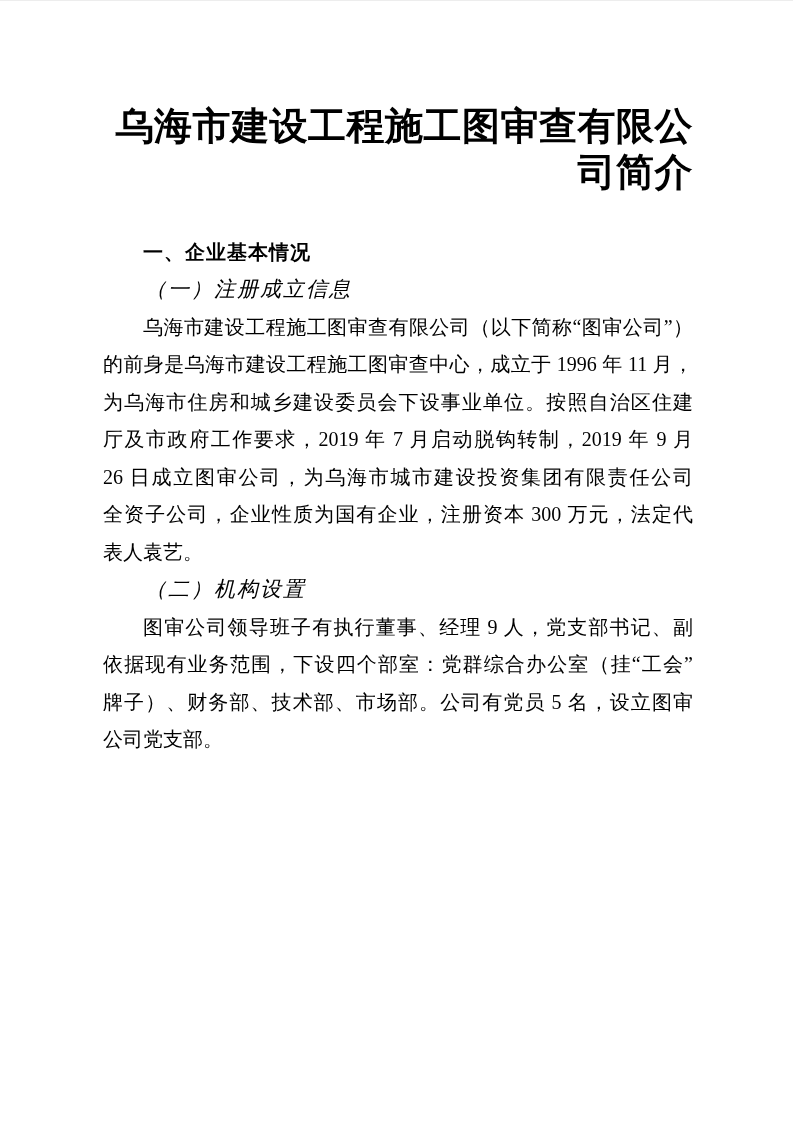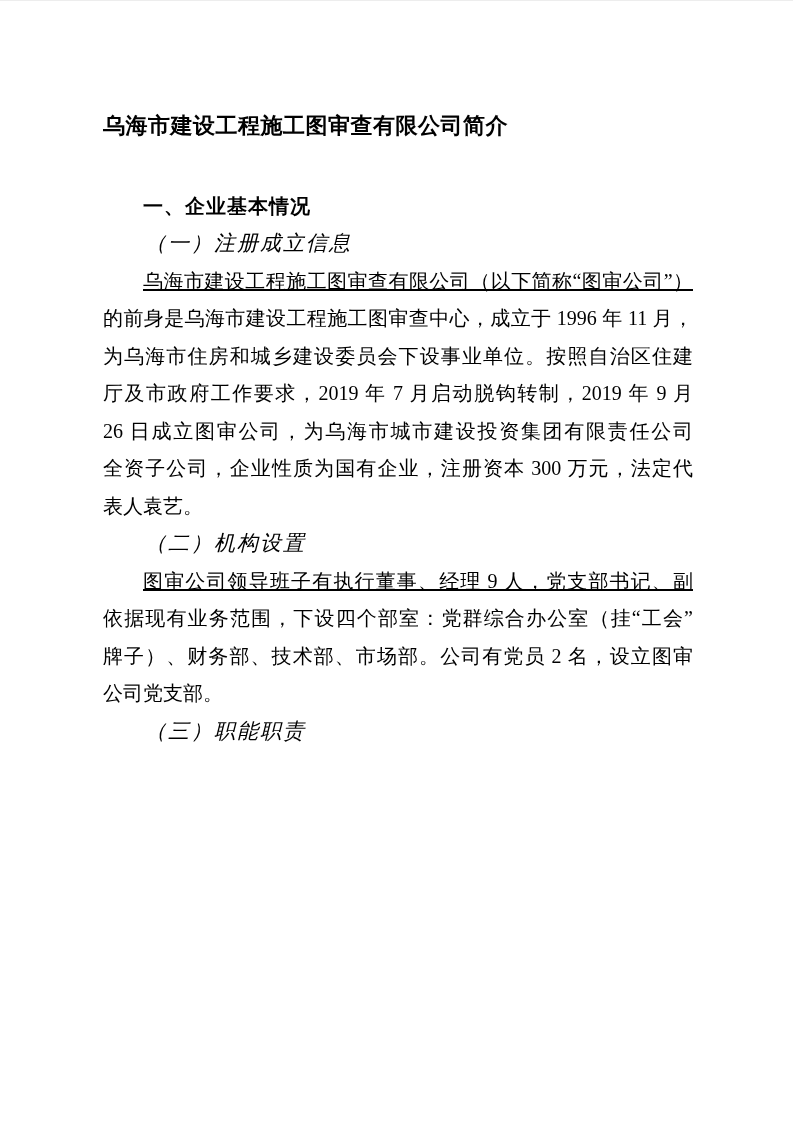--- a/index.html
+++ b/index.html
@@ -17,24 +17,24 @@
     box-sizing: border-box;
     padding: 0 100px 0 103px;
     overflow: hidden;
     color: #000000;
     font-family: "Liberation Serif", serif;
     border-top: 1px solid #ededed;
   }
   .doc-title {
     margin: 102px 0 16px 0;
     padding: 0;
-    font-size: 22px;
+    font-size: 38px;
     line-height: 46px;
     font-weight: 700;
-    text-align: left;
+    text-align: right;
     letter-spacing: 0.5px;
     font-family: "Liberation Serif", serif;
   }
   .section-heading {
     margin: 38px 0 0 0;
     padding: 0;
     font-size: 20px;
     line-height: 38px;
     font-weight: 700;
     text-indent: 2em;
@@ -55,21 +55,20 @@
   }
   .line {
     font-size: 20px;
     line-height: 37.5px;
     text-align: justify;
     text-align-last: justify;
     white-space: normal;
   }
   .line.first {
     text-indent: 2em;
-    text-decoration: underline;
   }
   .line.last {
     text-align-last: left;
   }
 </style>
 </head>
 <body>
 
 <div class="page">
 
@@ -88,22 +87,21 @@
       <div class="line">全资子公司，企业性质为国有企业，注册资本 300 万元，法定代</div>
       <div class="line last">表人袁艺。</div>
     </div>
   </div>
 
   <div class="subsection">
     <div class="sub-heading">（二）机构设置</div>
     <div class="para">
       <div class="line first">图审公司领导班子有执行董事、经理 9 人，党支部书记、副</div>
       <div class="line">依据现有业务范围，下设四个部室：党群综合办公室（挂“工会”</div>
-      <div class="line">牌子）、财务部、技术部、市场部。公司有党员 2 名，设立图审</div>
+      <div class="line">牌子）、财务部、技术部、市场部。公司有党员 5 名，设立图审</div>
       <div class="line last">公司党支部。</div>
     </div>
   </div>
 
   <div class="subsection">
-    <div class="sub-heading">（三）职能职责</div>
   </div>
 
 </div>
 
 </body></html>

